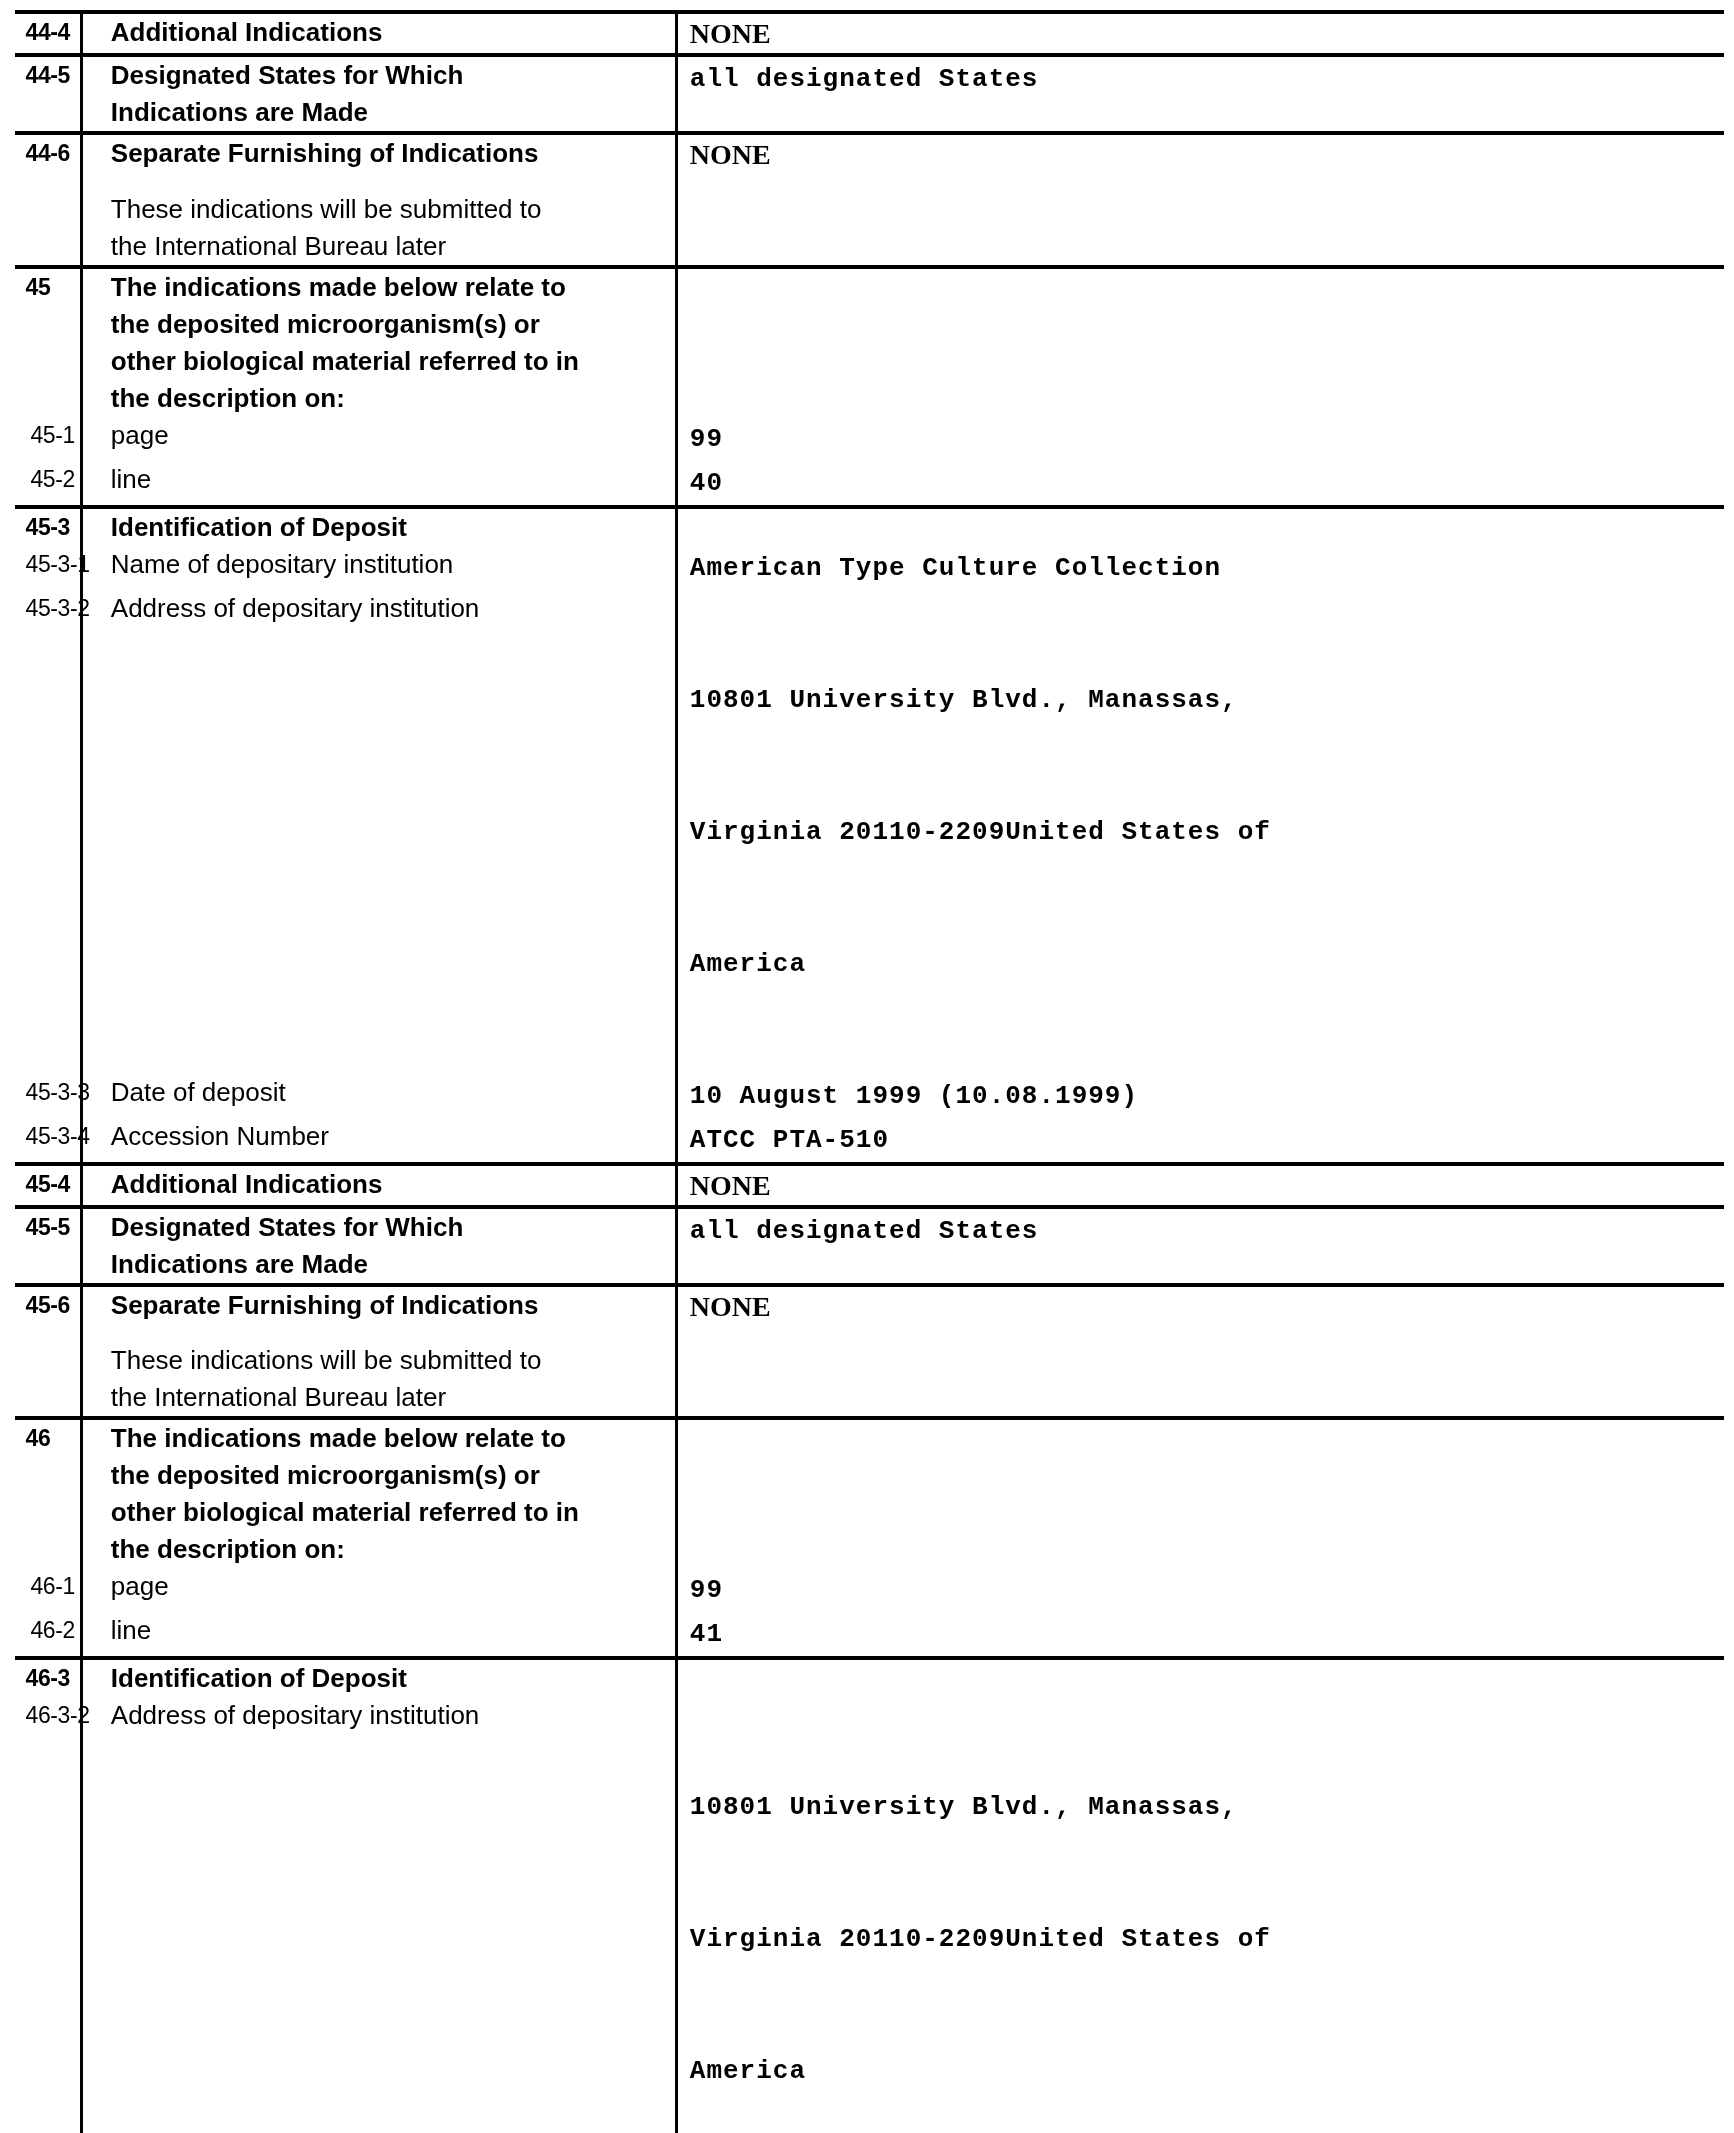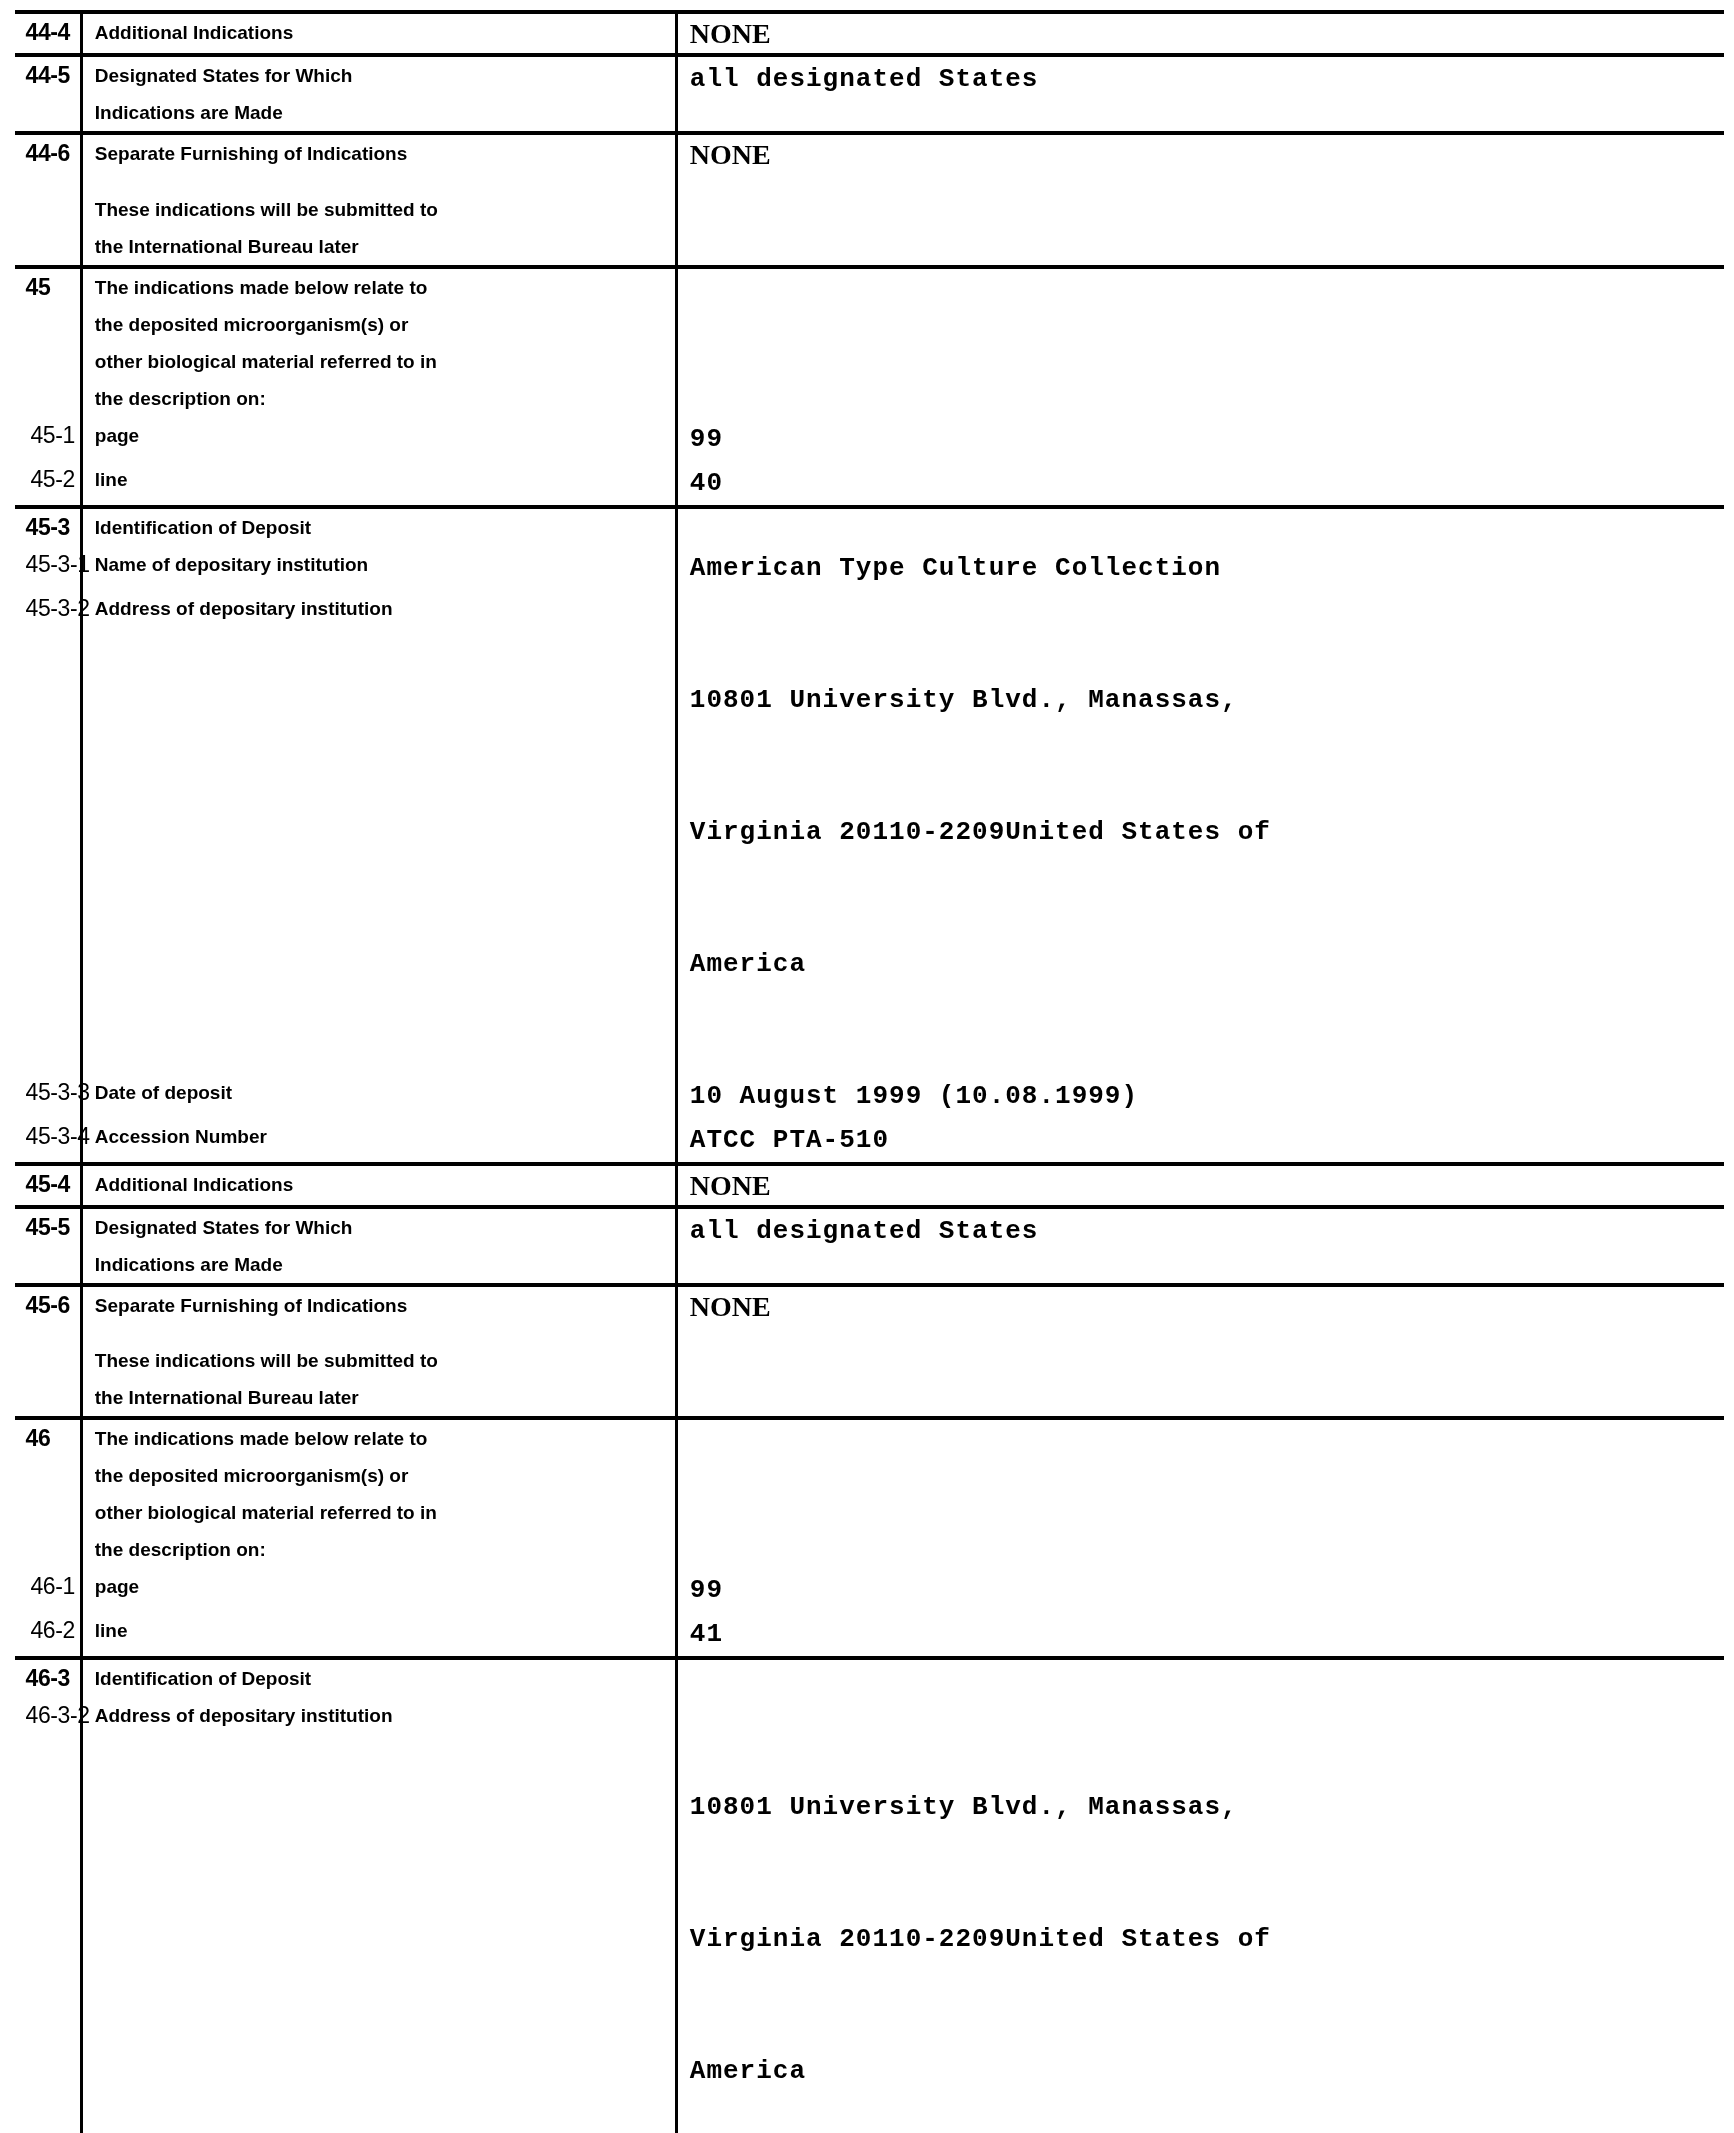--- a/index.html
+++ b/index.html
@@ -57,30 +57,30 @@
     white-space: nowrap;
   }
   td.num.sub {
     font-weight: normal;
     text-align: center;
   }
 
   td.label {
     border-left: 3.4px solid #000;
     border-right: 3.4px solid #000;
-    padding-left: 12px;
-    font-size: 19px;
+    padding-left: 28px;
+    font-size: 26px;
     line-height: 37px;
   }
   td.label .hdr {
     font-weight: bold;
     display: block;
   }
   td.label .plain {
-    font-weight: bold;
+    font-weight: normal;
     display: block;
   }
   td.label .spacer {
     display: block;
     height: 18.6px;
   }
 
   td.value {
     padding-left: 12px;
     font-family: "Liberation Mono", "DejaVu Sans Mono", monospace;

